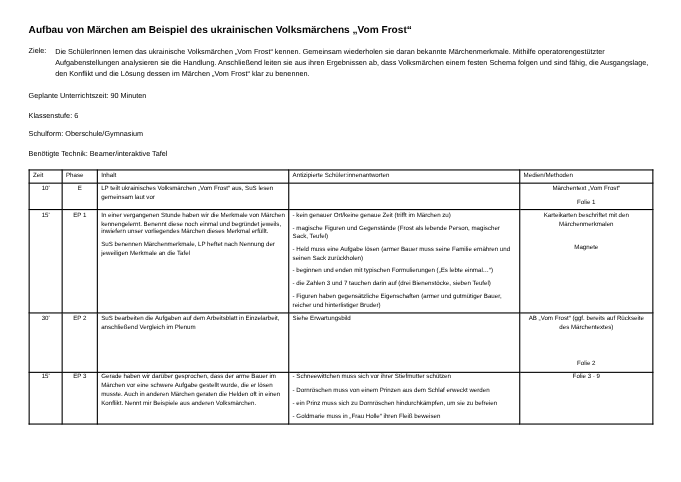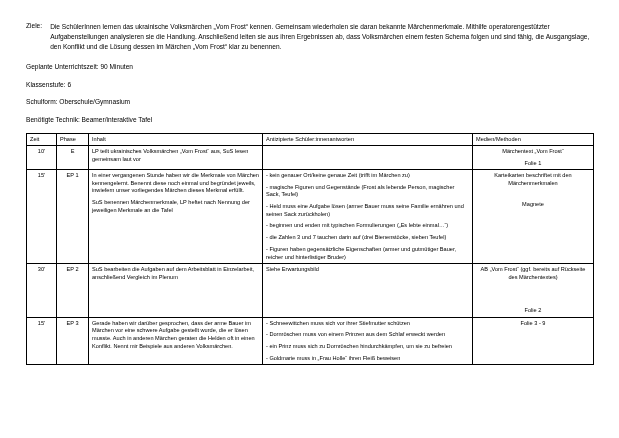--- a/index.html
+++ b/index.html
@@ -94,20 +94,21 @@
   .media-gap-lg {
     height: 22px;
   }
 </style>
 </head>
 <body>
 
 <div class="page">
   <div class="content">
 
+    <div class="doc-title">Aufbau von Märchen am Beispiel des ukrainischen Volksmärchens „Vom Frost“</div>
 
     <div class="goals-block">
       <div class="goals-label">Ziele:</div>
       <div class="goals-text">Die SchülerInnen lernen das ukrainische Volksmärchen „Vom Frost“ kennen. Gemeinsam wiederholen sie daran bekannte Märchenmerkmale. Mithilfe operatorengestützter Aufgabenstellungen analysieren sie die Handlung. Anschließend leiten sie aus ihren Ergebnissen ab, dass Volksmärchen einem festen Schema folgen und sind fähig, die Ausgangslage, den Konflikt und die Lösung dessen im Märchen „Vom Frost“ klar zu benennen.</div>
     </div>
 
     <div class="meta-line">Geplante Unterrichtszeit: 90 Minuten</div>
     <div class="meta-line">Klassenstufe: 6</div>
     <div class="meta-line">Schulform: Oberschule/Gymnasium</div>
     <div class="meta-line">Benötigte Technik: Beamer/interaktive Tafel</div>

